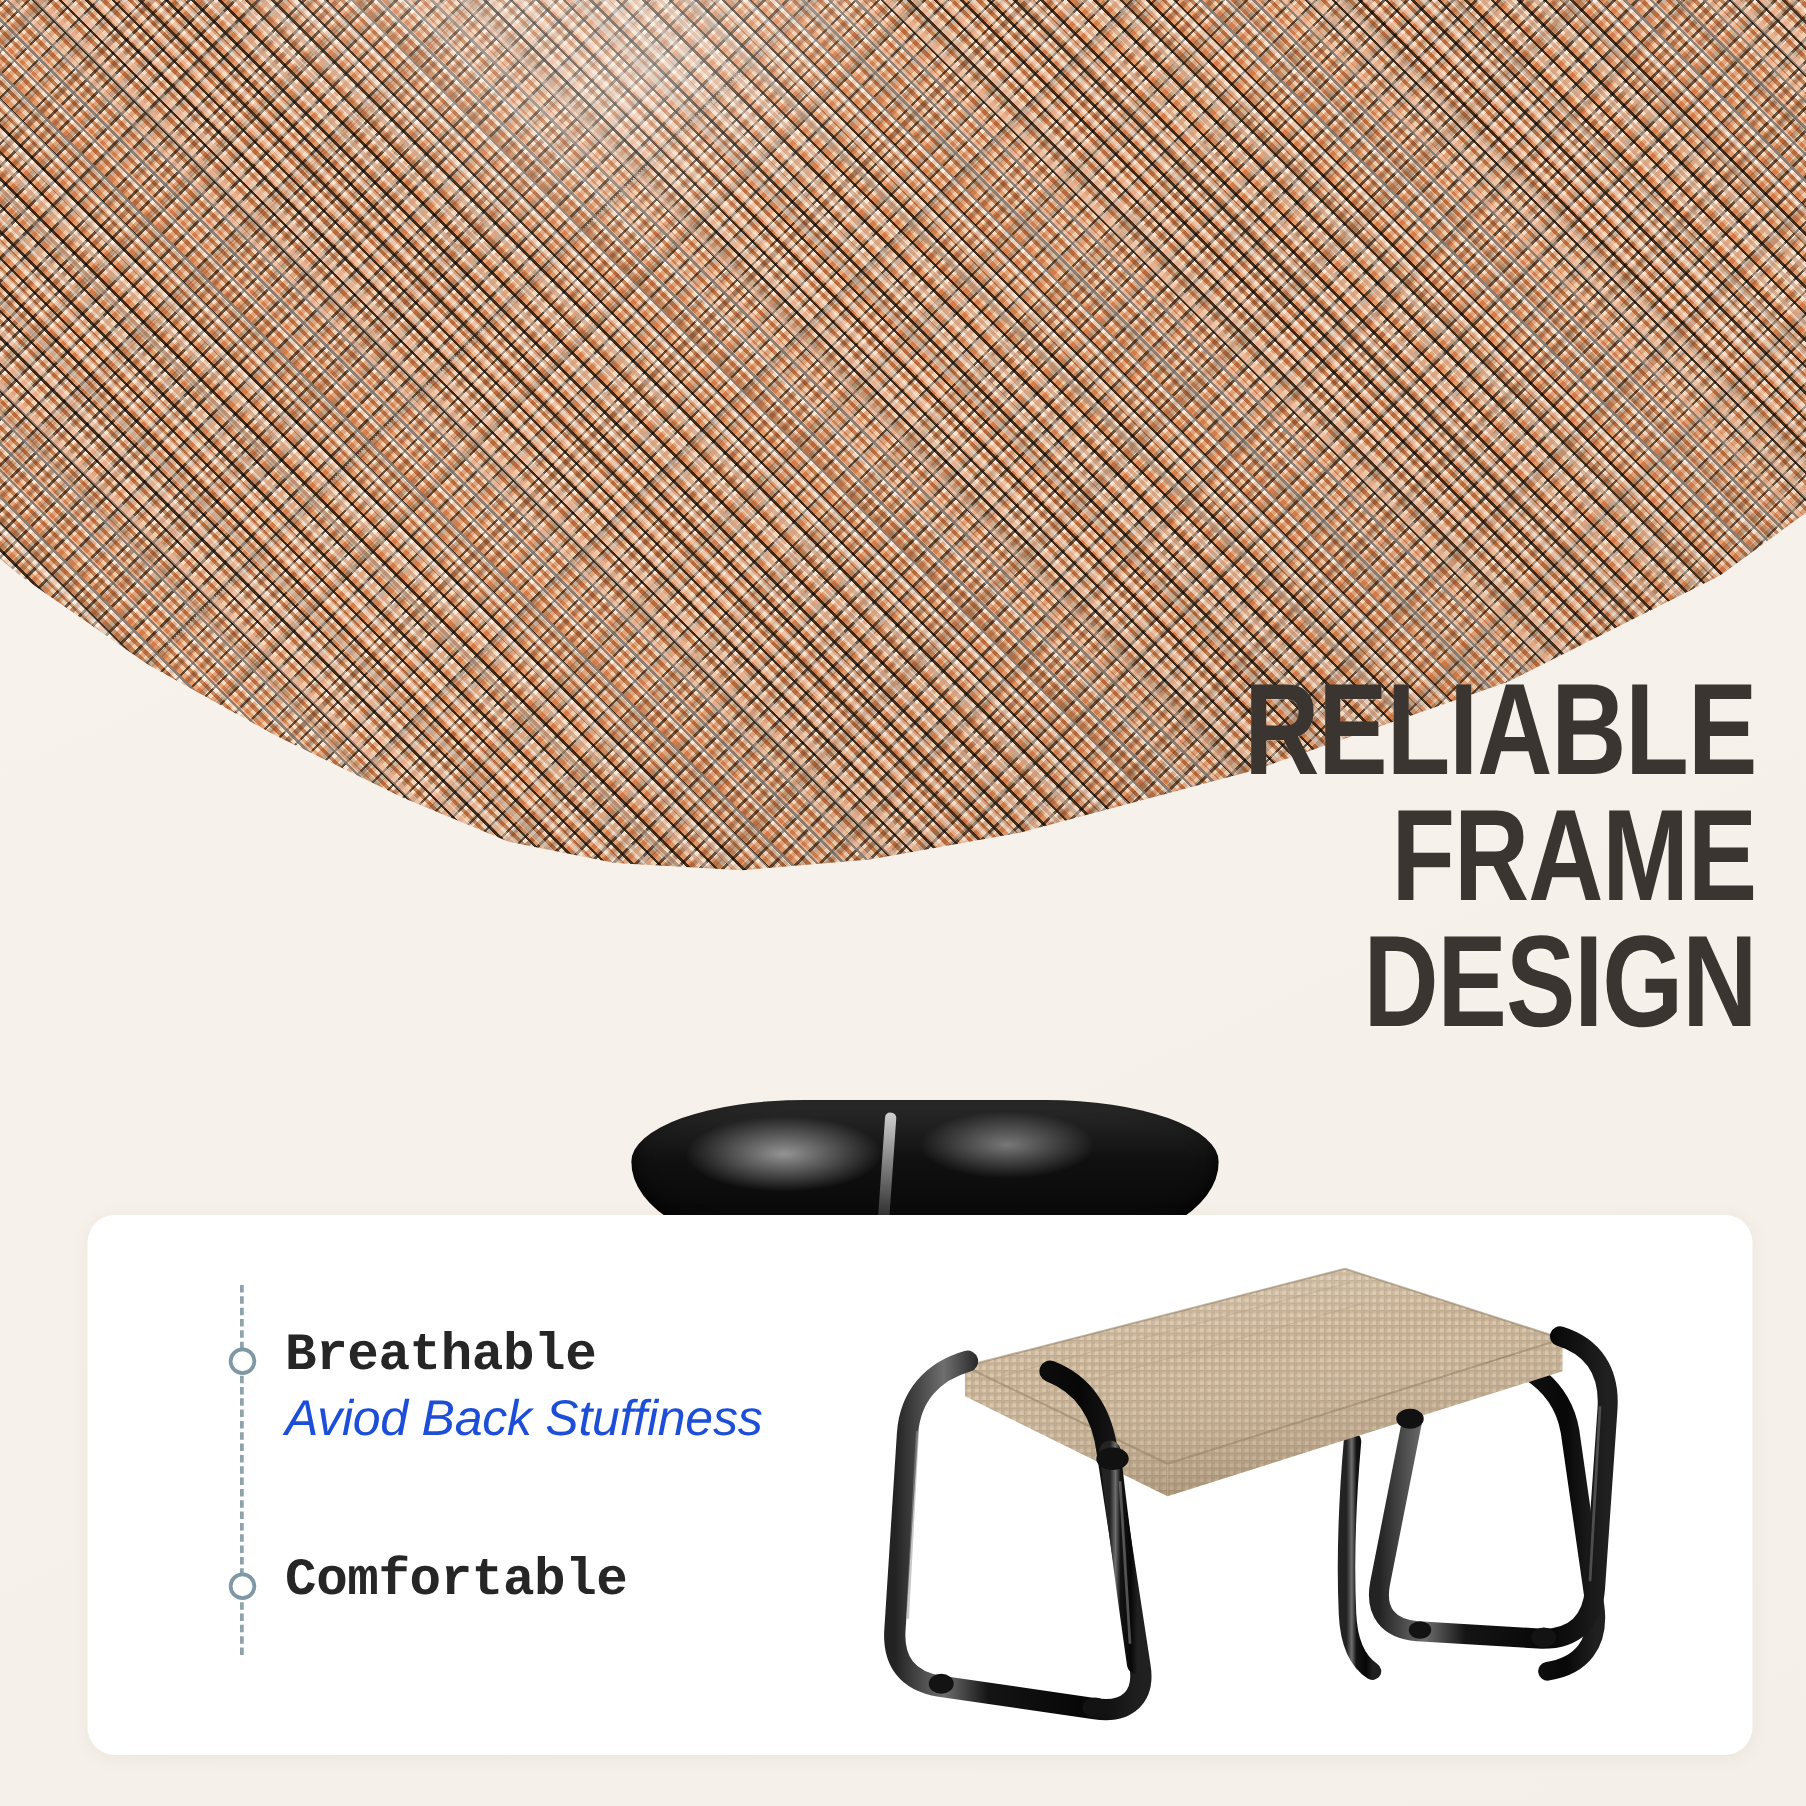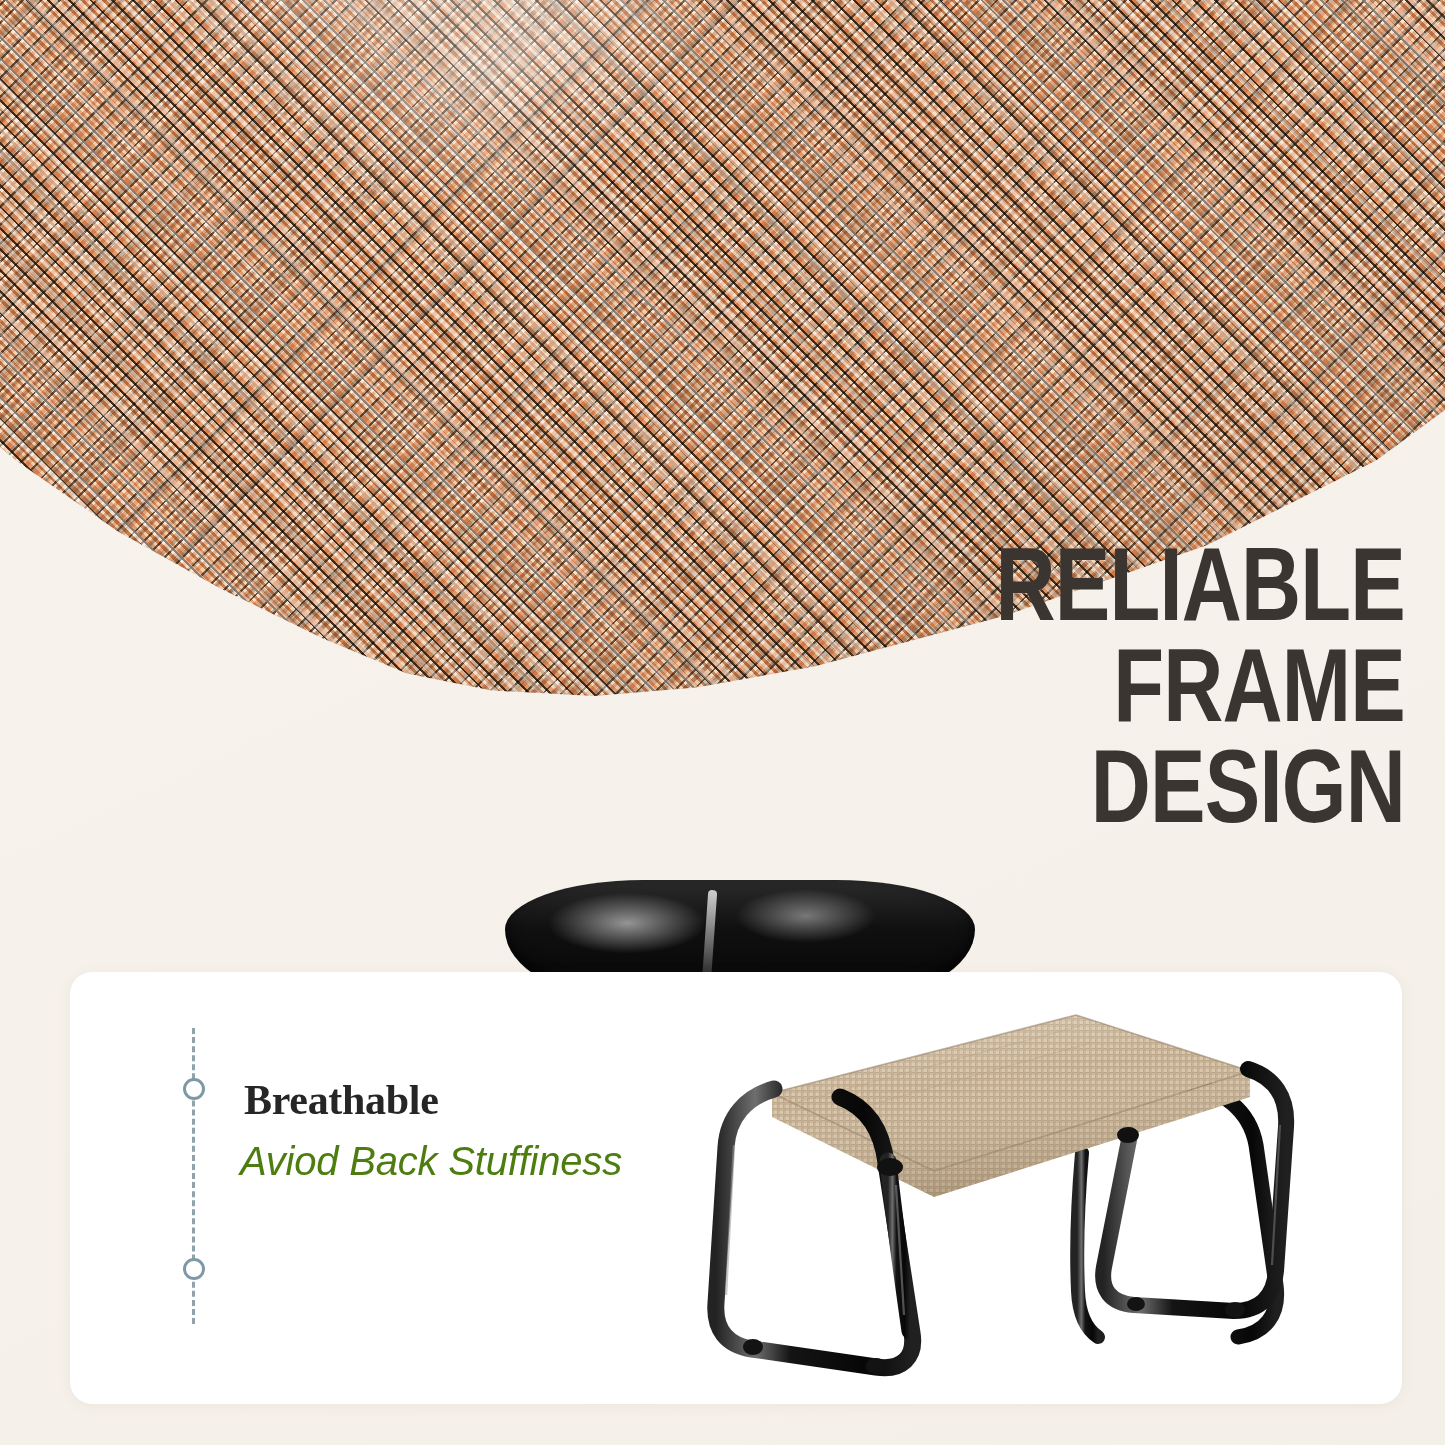--- a/index.html
+++ b/index.html
@@ -205,38 +205,38 @@
     background: #ffffff;
     box-sizing: border-box;
   }
   .bullet-dot.d1 { left: 183px; top: 1078px; }
   .bullet-dot.d2 { left: 183px; top: 1258px; }
 
   .feature-block { position: absolute; left: 228px; }
   .feature-block.f1 { top: 1062px; }
   .feature-block.f2 { top: 1242px; }
   .feat-title {
-    font-family: Liberation Serif, serif;
+    font-family: Liberation Mono, monospace;
     font-weight: 700;
     font-size: 42px;
     color: #262626;
     letter-spacing: -.3px;
     line-height: 1.05;
-    margin: 16px;
+    margin: 0;
     white-space: nowrap;
   }
   .feat-sub {
     font-family: "Liberation Sans", sans-serif;
     font-style: italic;
     font-weight: 400;
     font-size: 40px;
-    color: #4d7c0f;
+    color: #1d4ed8;
     letter-spacing: -.2px;
     line-height: 1.18;
-    margin: 6px 0 0 12px;
+    margin: 6px 0 0 0;
     white-space: nowrap;
   }
 
   
   .product {
     position: absolute;
     left: 690px;
     top: 985px;
     width: 640px;
     height: 420px;
@@ -279,20 +279,21 @@
   <div class="rail"></div>
   <div class="bullet-dot d1"></div>
   <div class="bullet-dot d2"></div>
 
   <div class="feature-block f1">
     <p class="feat-title">Breathable</p>
     <p class="feat-sub">Aviod Back Stuffiness</p>
   </div>
 
   <div class="feature-block f2">
+    <p class="feat-title">Comfortable</p>
   </div>
 
   <div class="product">
     <svg viewBox="0 0 640 420" xmlns="http://www.w3.org/2000/svg">
       <defs>
 
         <pattern id="seatWeave" width="6" height="6" patternUnits="userSpaceOnUse">
           <rect width="6" height="6" fill="#c9b396"></rect>
           <rect width="3" height="3" fill="#d8c4a8"></rect>
           <rect x="3" y="3" width="3" height="3" fill="#bda689"></rect>

